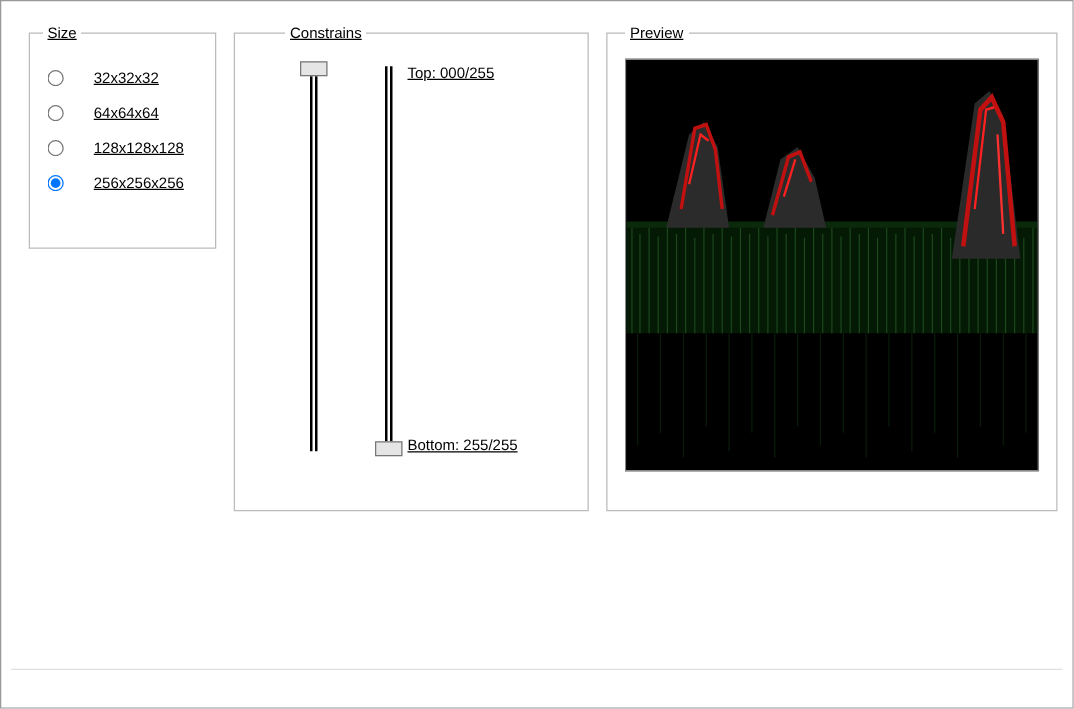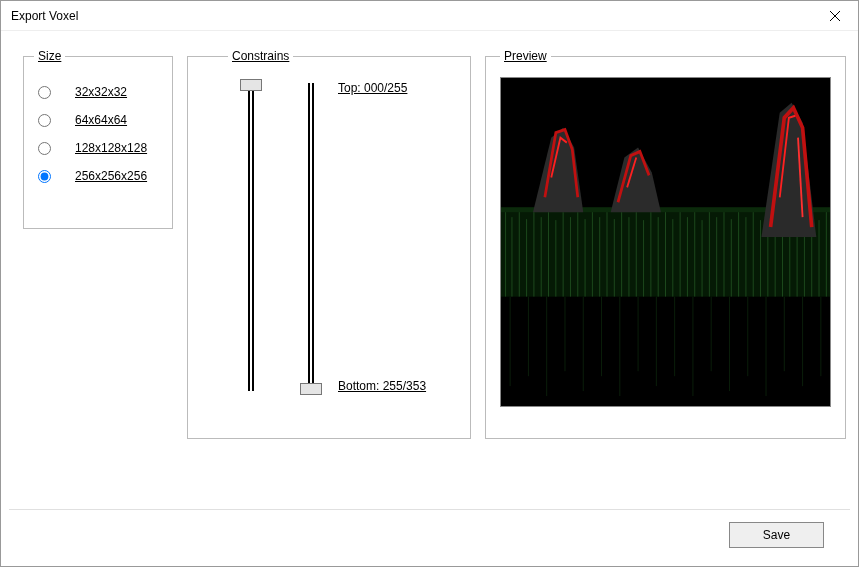--- a/index.html
+++ b/index.html
@@ -90,21 +90,21 @@
     margin: 14px 0 10px 4px;
   }
   .radio-row input { margin: 0; }
   .constrains-fs {
     width: 284px;
     height: 390px;
     padding-left: 40px;
   }
   .constrains-inner {
     display: flex;
-    gap: 12px;
+    gap: 0;
     align-items: flex-start;
     padding: 6px 2px;
     height: 100%;
   }
   .slider-area {
     display: flex;
     gap: 30px;
     padding-left: 6px;
   }
   .vslider {
@@ -184,29 +184,20 @@
   }
   .btn.default .inner {
     border-color: #333;
   }
 </style>
 </head>
 <body>
 
 <div class="window">
 
-  <div class="titlebar">
-    <span>Export Voxel</span>
-    <div class="close-btn">
-      <svg width="10" height="10" viewBox="0 0 10 10">
-        <line x1="0" y1="0" x2="10" y2="10" stroke-width="1"></line>
-        <line x1="10" y1="0" x2="0" y2="10" stroke-width="1"></line>
-      </svg>
-    </div>
-  </div>
 
 
   <div class="content">
 
     <fieldset class="size-fs">
       <legend>Size</legend>
       <div class="radio-row">
         <input type="radio" name="size" style="">
         <span>32x32x32</span>
       </div>
@@ -232,21 +223,21 @@
             <div class="track"></div>
             <div class="thumb" style="top:2px"></div>
           </div>
           <div class="vslider">
             <div class="track"></div>
             <div class="thumb" style="top:306px"></div>
           </div>
         </div>
         <div class="constrain-labels">
           <span>Top: 000/255</span>
-          <span>Bottom: 255/353</span>
+          <span>Bottom: 255/255</span>
         </div>
       </div>
     </fieldset>
 
     <fieldset class="preview-fs">
       <legend>Preview</legend>
       <div class="preview-box">
         <svg class="preview-svg" viewBox="0 0 360 330" preserveAspectRatio="none">
           <rect x="0" y="0" width="360" height="330" fill="#000"></rect>
 
@@ -336,16 +327,15 @@
           <path d="M295 150 L310 40 L320 30 L330 50 L340 150" fill="none" stroke="#c01010" stroke-width="4"></path>
           <path d="M305 120 L315 40 L322 38" fill="none" stroke="#ff2020" stroke-width="2"></path>
           <path d="M330 140 L325 60" fill="none" stroke="#ff3030" stroke-width="2"></path>
         </svg>
       </div>
     </fieldset>
 
   </div>
 
   <div class="button-row">
-    <button class="btn"><span class="inner">Save</span></button>
   </div>
 
 </div>
 
 </body></html>

